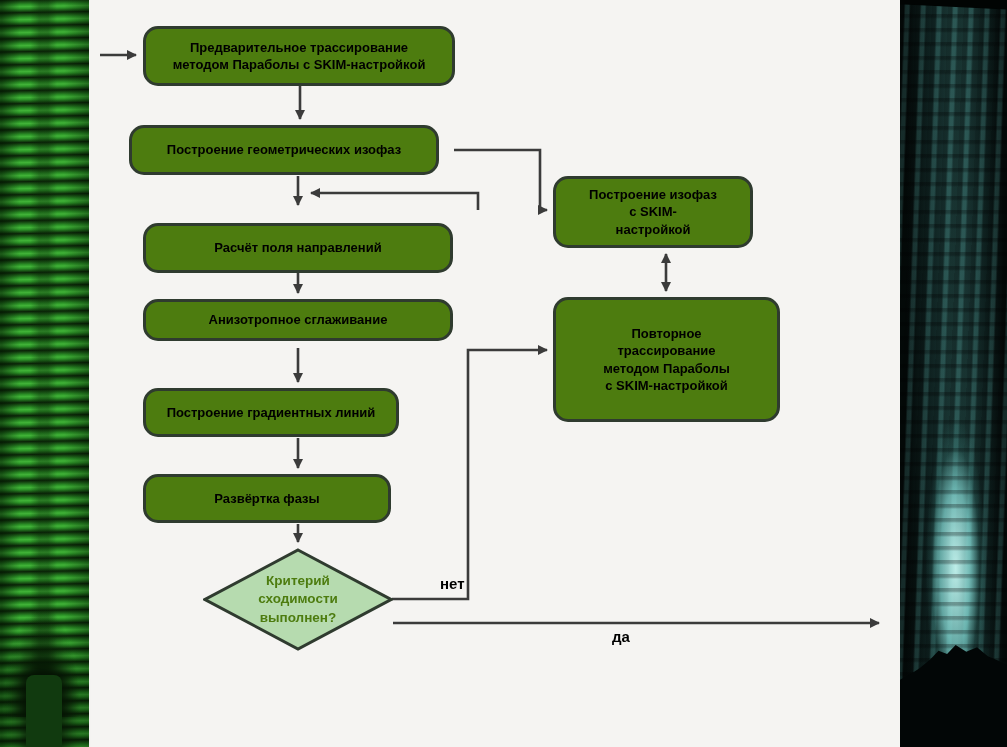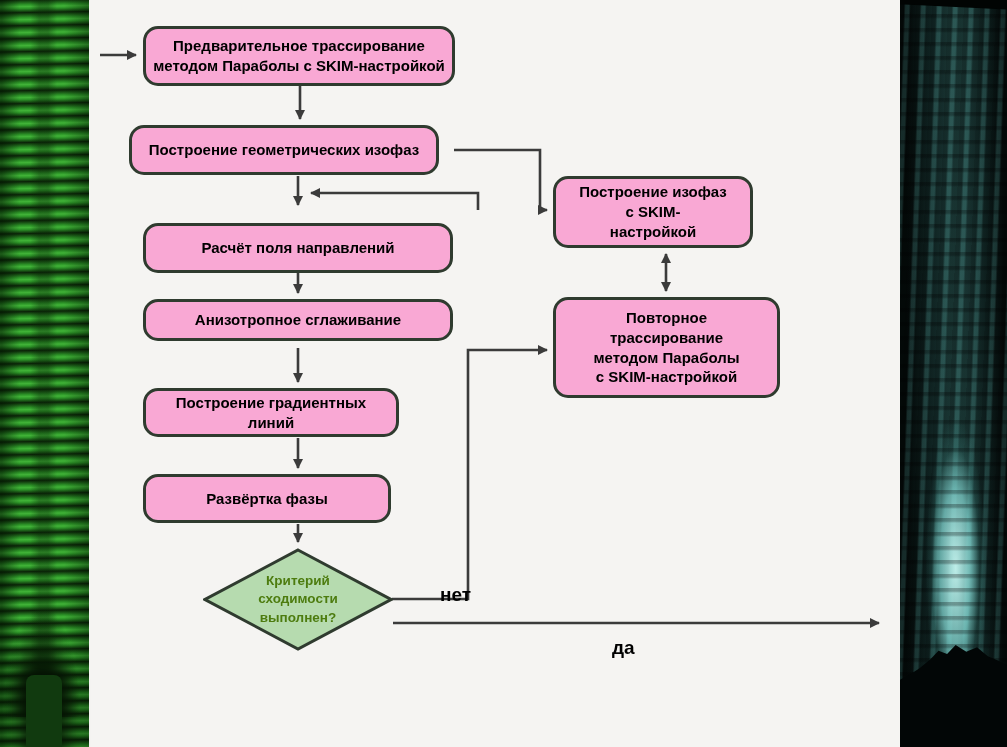--- a/index.html
+++ b/index.html
@@ -46,46 +46,46 @@
     clip-path:polygon(0 0,100% 0,100% 80%,0 35%);
   }
   #right-strip .silhouette{
     position:absolute;bottom:0;left:0;width:100%;height:112px;background:#020606;
     clip-path:polygon(0 40%,8% 36%,18% 30%,28% 22%,36% 14%,44% 17%,52% 9%,
       62% 15%,72% 11%,82% 19%,92% 23%,100% 27%,100% 100%,0 100%);
   }
   
   .node{
     position:absolute;box-sizing:border-box;
-    background:#f9a8d4;border:3px solid #2f3b2f;border-radius:15px;
+    background:#4d7c0f;border:3px solid #2f3b2f;border-radius:15px;
     display:flex;align-items:center;justify-content:center;
-    text-align:center;font-weight:bold;font-size:15px;line-height:1.32;
+    text-align:center;font-weight:bold;font-size:13px;line-height:1.32;
     color:#000;white-space:pre-line;padding:2px 6px;
   }
   #node-pre-tracing        {left:143px;top:26px; width:312px;height:60px;}
   #node-geom-isophases     {left:129px;top:125px;width:310px;height:50px;}
   #node-direction-field    {left:143px;top:211px;width:310px;height:50px;margin-top:12px;}
   #node-aniso-smoothing    {left:143px;top:299px;width:310px;height:42px;}
   #node-gradient-lines     {left:143px;top:388px;width:256px;height:49px;}
   #node-phase-unwrap       {left:143px;top:474px;width:248px;height:49px;}
   #node-isophases-skim     {left:553px;top:176px;width:200px;height:72px;}
-  #node-repeat-tracing     {left:553px;top:297px;width:227px;height:101px;}
+  #node-repeat-tracing     {left:553px;top:297px;width:227px;height:125px;}
   #decision{
     position:absolute;left:203px;top:548px;width:190px;height:103px;
   }
   #decision svg{position:absolute;inset:0;}
   #decision .dtext{
     position:absolute;inset:0;display:flex;align-items:center;justify-content:center;
     text-align:center;font-weight:bold;font-size:13.5px;line-height:1.35;
     color:#4d7c0f;white-space:pre-line;
   }
   
   #connectors{position:absolute;left:0;top:0;pointer-events:none;}
   .edge-label{
-    position:absolute;font-weight:bold;font-size:19px;color:#000;margin-top:9px;
+    position:absolute;font-weight:bold;font-size:15px;color:#000;
   }
   #label-no{left:440px;top:575px;}
   #label-yes{left:612px;top:628px;}
 </style>
 </head>
 <body>
 
 <div id="left-strip">
   <div class="arch"></div>
   <div class="dark-col"></div>

